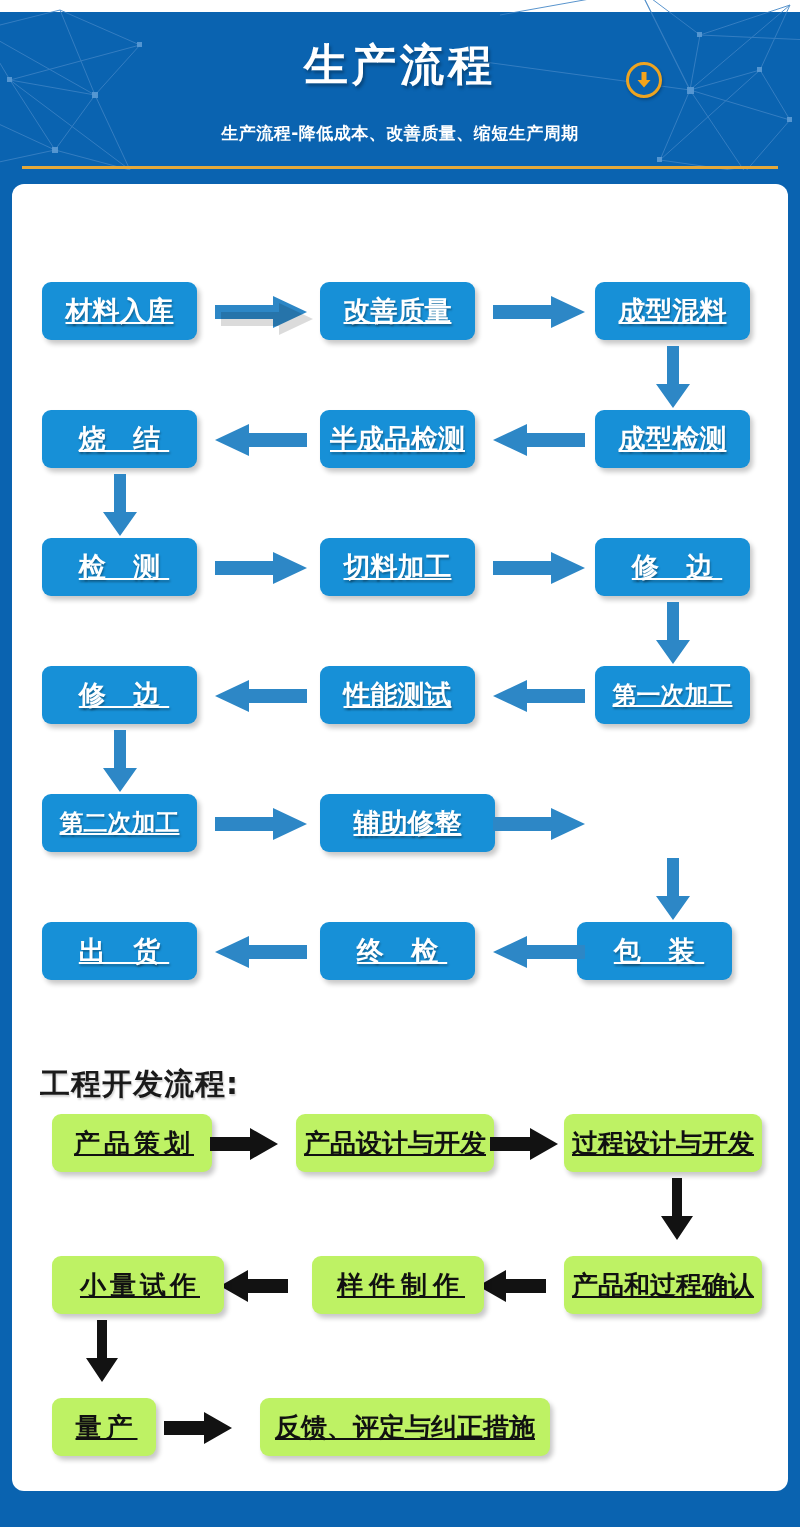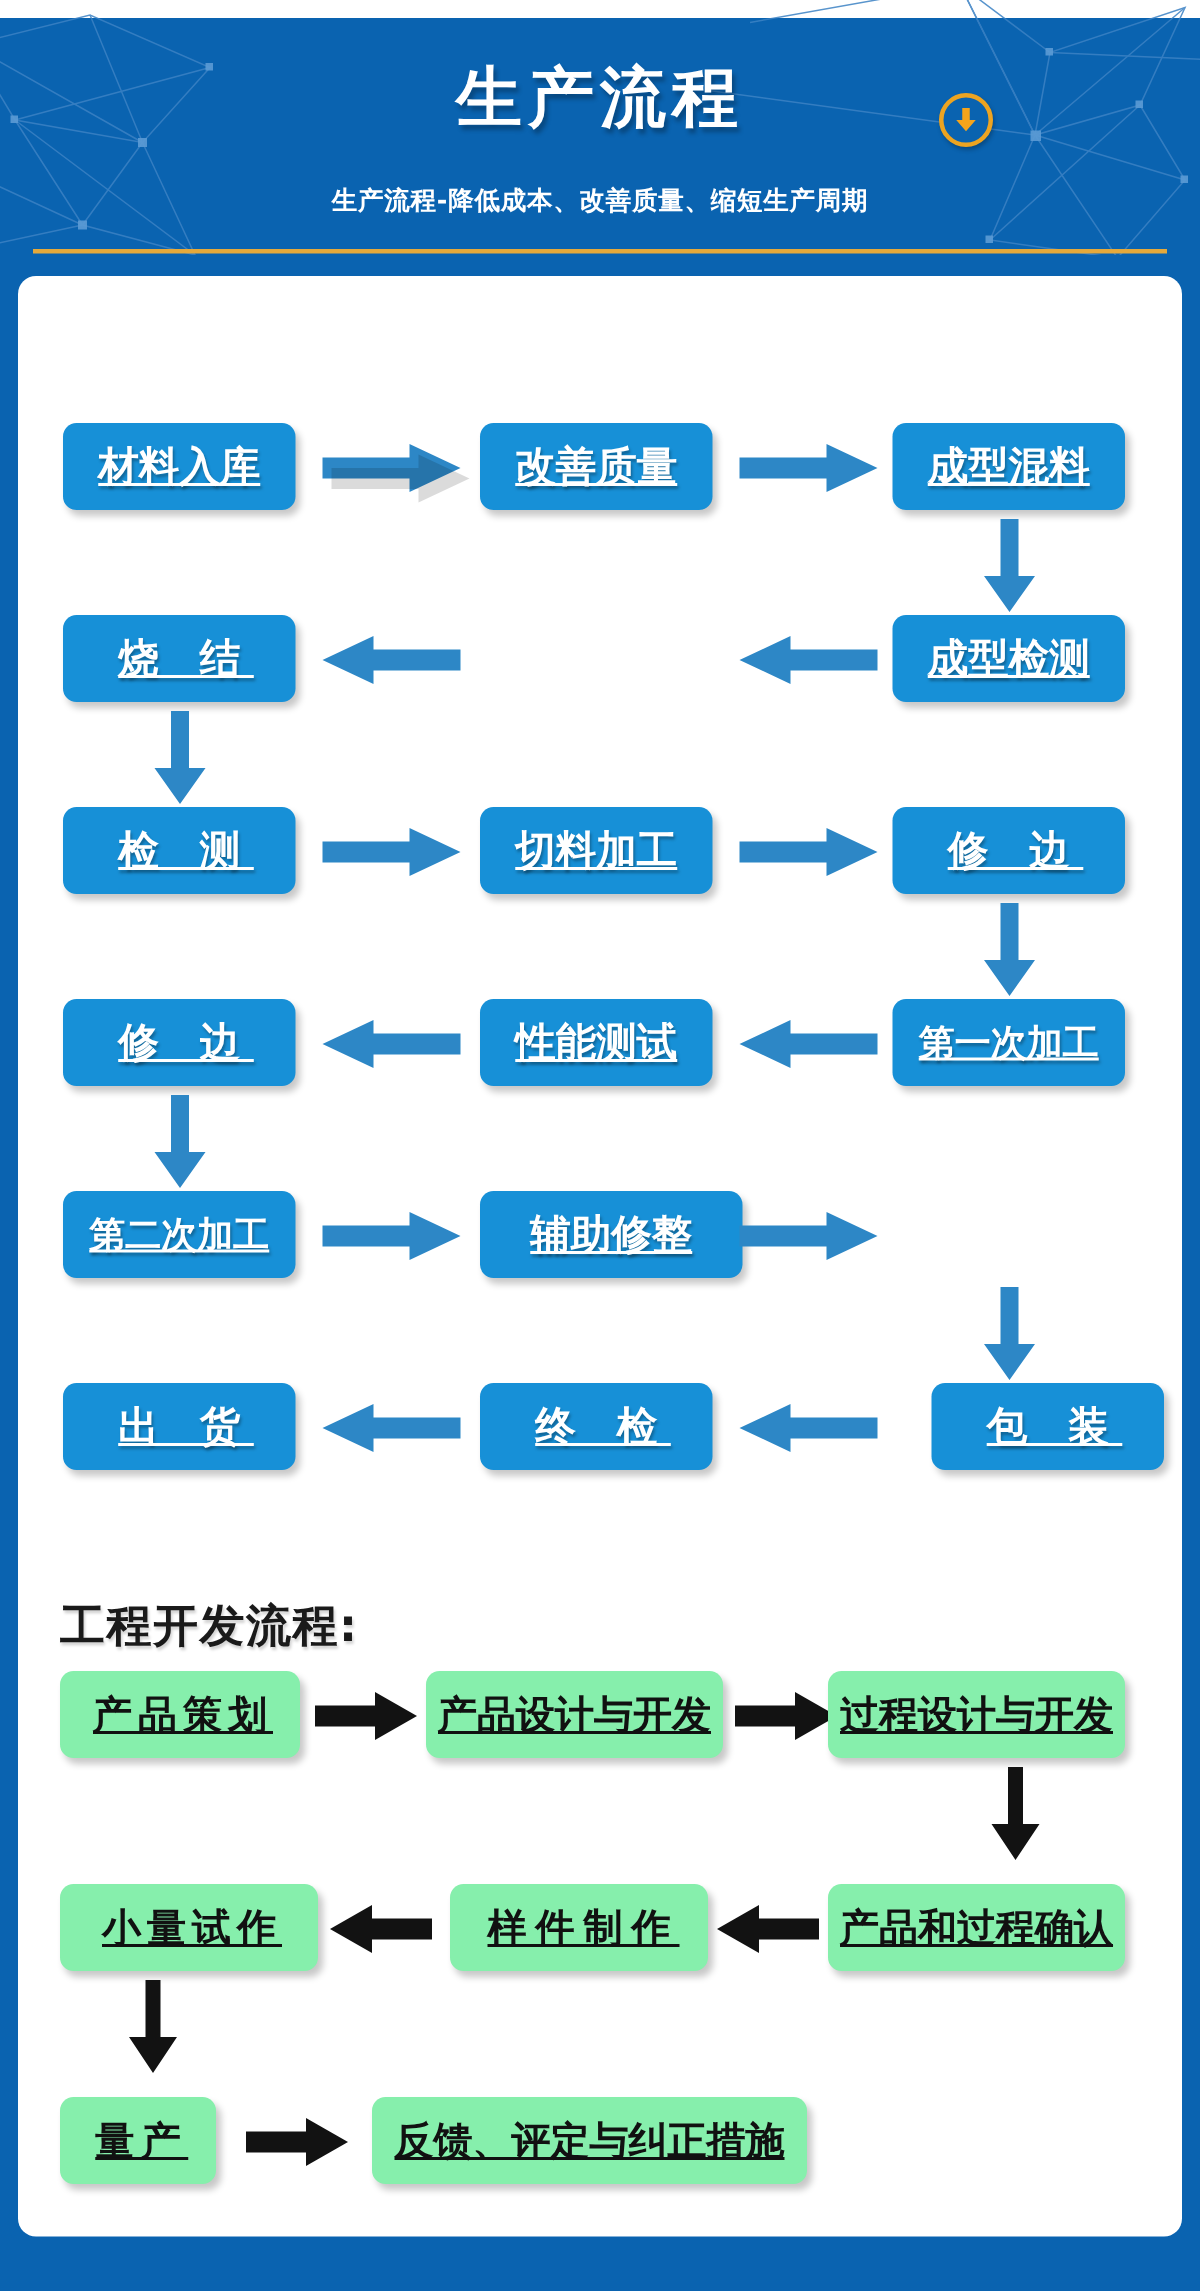--- a/index.html
+++ b/index.html
@@ -87,23 +87,23 @@
     white-space:nowrap;
     text-decoration:underline;
   }
   .node.blue{
     background:#1790d7;
     color:#ffffff;
     font-size:27px;font-weight:bold;
     text-shadow:1px 2px 2px rgba(0,0,0,.30);
   }
   .node.green{
-    background:#86efac;
+    background:#bef264;
     color:#111111;
-    font-size:26px;font-weight:bold;
+    font-size:26px;font-weight:bold;margin-left:12px;
   }
   .node.sp  { letter-spacing:9px; text-indent:9px; }
   .node.tight{font-size:24px;}
 
   
   .arrow{position:absolute;}
   .arrow svg{display:block;overflow:visible;}
 
   
 </style>
@@ -186,20 +186,21 @@
     </div>
 
     <div class="node blue" style="left:583px;top:226px;width:155px;height:58px;">成型检测</div>
 
     <div class="arrow" style="left:481px;top:240px;">
       <svg width="100" height="32" viewBox="0 0 100 32">
         <path d="M92 9 H34 V0 L0 16 L34 32 V23 H92 Z" fill="#2d87c6"></path>
       </svg>
     </div>
 
+    <div class="node blue" style="left:308px;top:226px;width:155px;height:58px;">半成品检测</div>
 
     <div class="arrow" style="left:203px;top:240px;">
       <svg width="100" height="32" viewBox="0 0 100 32">
         <path d="M92 9 H34 V0 L0 16 L34 32 V23 H92 Z" fill="#2d87c6"></path>
       </svg>
     </div>
 
     <div class="node blue sp" style="left:30px;top:226px;width:155px;height:58px;">烧 结</div>
 
     <div class="arrow" style="left:91px;top:290px;">
@@ -272,21 +273,21 @@
       </svg>
     </div>
 
 
     <div class="arrow" style="left:644px;top:674px;">
       <svg width="34" height="62" viewBox="0 0 34 62">
         <path d="M11 0 H23 V38 H34 L17 62 L0 38 H11 Z" fill="#2d87c6"></path>
       </svg>
     </div>
 
-    <div class="node blue sp" style="left:609px;top:738px;width:155px;height:58px;">包 装</div>
+    <div class="node blue sp" style="left:565px;top:738px;width:155px;height:58px;">包 装</div>
 
     <div class="arrow" style="left:481px;top:752px;">
       <svg width="100" height="32" viewBox="0 0 100 32">
         <path d="M92 9 H34 V0 L0 16 L34 32 V23 H92 Z" fill="#2d87c6"></path>
       </svg>
     </div>
 
     <div class="node blue sp" style="left:308px;top:738px;width:155px;height:58px;">终 检</div>
 
     <div class="arrow" style="left:203px;top:752px;">

